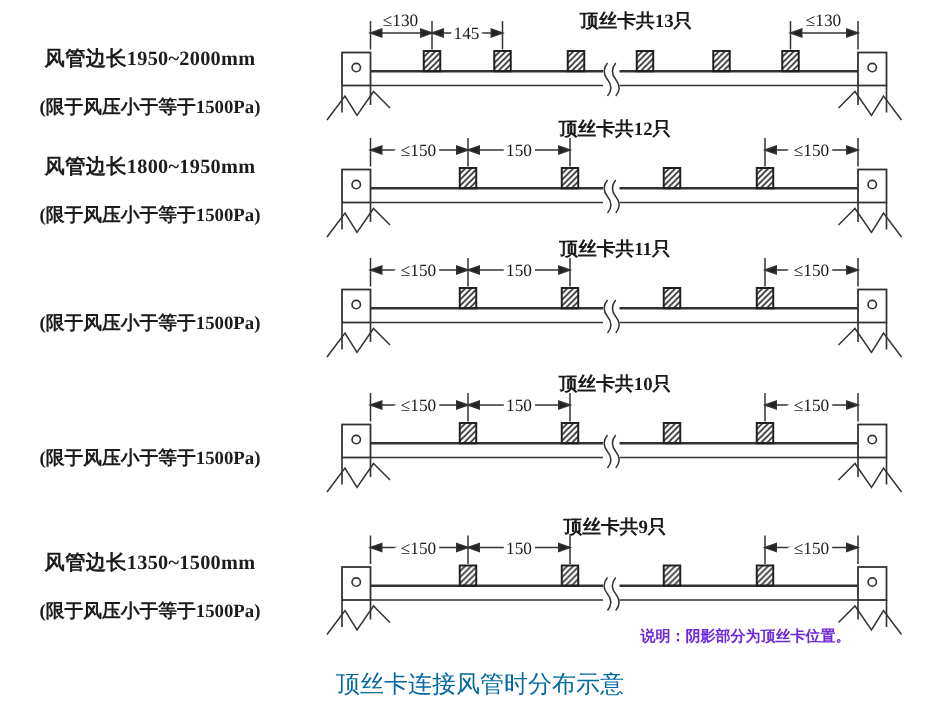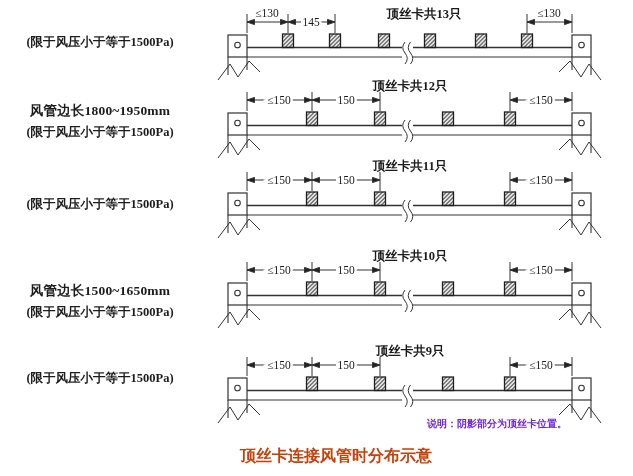--- a/index.html
+++ b/index.html
@@ -18,40 +18,39 @@
   }
   .side-label .l1{
     font-size:13.5px;
     font-weight:700;
     letter-spacing:.2px;
     white-space:nowrap;
   }
   .side-label .l2{
     font-size:12.5px;
     font-weight:700;
-    margin-top:4px;
+    margin-top:15px;
     white-space:nowrap;
   }
   .row-svg{position:absolute;left:0;}
   .note{
     position:absolute;
     left:427px;top:417px;
     font-size:10px;
     font-weight:700;
     color:#6d28d9;
     white-space:nowrap;
   }
   .caption{
     position:absolute;
-    left:240px;top:446px;
+    left:224px;top:446px;
     font-family:"Liberation Sans", sans-serif;
     font-size:16px;
-    color:#c2410c;
+    color:#0369a1;
     white-space:nowrap;
-    font-weight:bold;
   }
   svg text{font-family:"Liberation Serif", serif;fill:#1a1a1a;}
   .dimtxt{font-size:11.5px;}
   .dimtxt.halo{paint-order:stroke;stroke:#ffffff;stroke-width:5px;}
   .clamptxt{font-size:12.5px;font-weight:600;}
 </style>
 </head>
 <body>
 
 <div id="stage">
@@ -83,20 +82,21 @@
           <polygon points="0,0 -7.5,-2.6 -7.5,2.6"></polygon>
         </g>
       <g id="tick" stroke="#333333">
           <line x1="0" y1="14" x2="0" y2="33" stroke-width="1"></line>
         </g>
       <rect id="sq" width="11" height="13.5" fill="url(#hatch)" stroke="#1f1f1f" stroke-width="1.3"></rect>
     </defs>
   </svg>
 
   <div class="side-label" style="top:30px">
+    <div class="l1">风管边长1950~2000mm</div>
     <div class="l2">(限于风压小于等于1500Pa)</div>
   </div>
   <svg class="row-svg" style="top:0" width="633" height="85">
     <g>
         <use href="#ep"></use>
       </g>
     <g>
         <use href="#ep" transform="translate(819,0) scale(-1,1)"></use>
       </g>
     <g>
@@ -209,21 +209,20 @@
       <use href="#arrL" x="510" y="22"></use>
         <use href="#arrR" x="572" y="22"></use>
     </g>
     <text class="dimtxt halo" x="279" y="26" text-anchor="middle">≤150</text>
     <text class="dimtxt halo" x="346" y="26" text-anchor="middle">150</text>
     <text class="dimtxt halo" x="541" y="26" text-anchor="middle">≤150</text>
     <text class="clamptxt" x="410" y="12" text-anchor="middle">顶丝卡共11只</text>
   </svg>
 
   <div class="side-label" style="top:282px">
-    <div class="l1">风管边长1500~1650mm</div>
     <div class="l2">(限于风压小于等于1500Pa)</div>
   </div>
   <svg class="row-svg" style="top:248px" width="633" height="85">
     <g>
         <use href="#ep"></use>
       </g>
     <g>
         <use href="#ep" transform="translate(819,0) scale(-1,1)"></use>
       </g>
     <g>
@@ -251,20 +250,21 @@
       <use href="#arrL" x="510" y="22"></use>
         <use href="#arrR" x="572" y="22"></use>
     </g>
     <text class="dimtxt halo" x="279" y="26" text-anchor="middle">≤150</text>
     <text class="dimtxt halo" x="346" y="26" text-anchor="middle">150</text>
     <text class="dimtxt halo" x="541" y="26" text-anchor="middle">≤150</text>
     <text class="clamptxt" x="410" y="12" text-anchor="middle">顶丝卡共10只</text>
   </svg>
 
   <div class="side-label" style="top:366px">
+    <div class="l1">风管边长1350~1500mm</div>
     <div class="l2">(限于风压小于等于1500Pa)</div>
   </div>
   <svg class="row-svg" style="top:343px" width="633" height="85">
     <g>
         <use href="#ep"></use>
       </g>
     <g>
         <use href="#ep" transform="translate(819,0) scale(-1,1)"></use>
       </g>
     <g>

